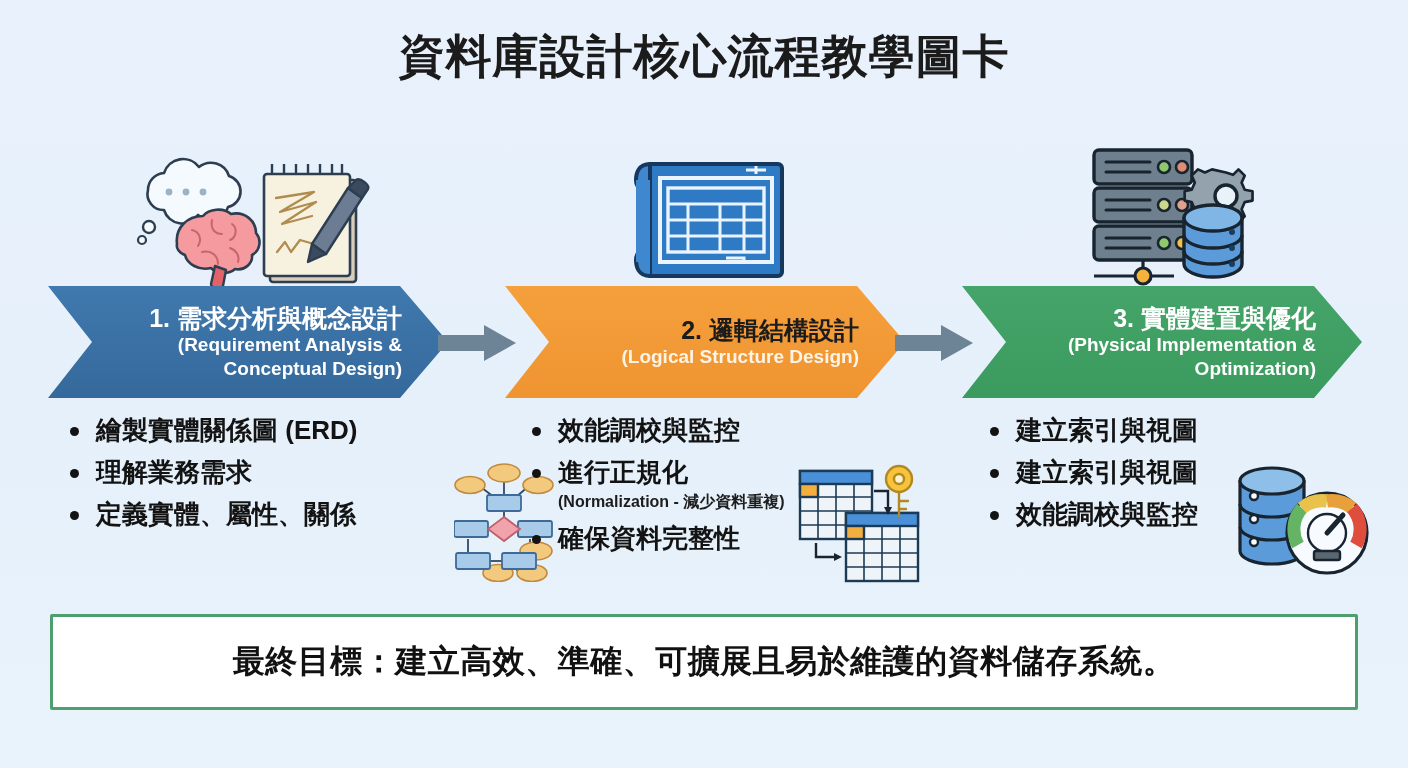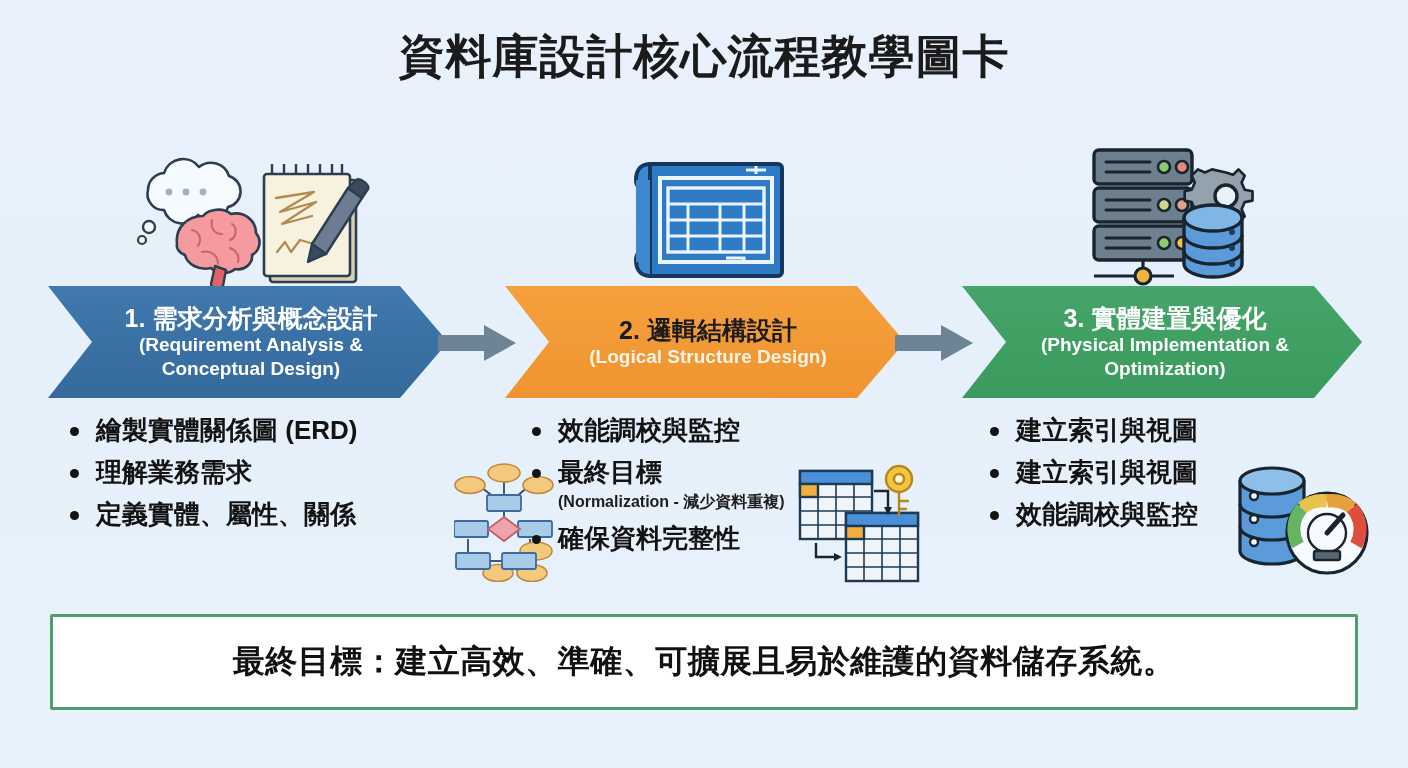--- a/index.html
+++ b/index.html
@@ -47,21 +47,21 @@
   .icon-1 { left: 120px; top: 8px;  width: 250px; height: 140px; }
   .icon-2 { left: 620px; top: 10px; width: 180px; height: 140px; }
   .icon-3 { left: 1080px; top: 0px; width: 190px; height: 148px; }
 
   
   .chev {
     position: absolute;
     height: 112px;
     display: flex;
     flex-direction: column;
-    align-items: center;
+    align-items: flex-end;
     justify-content: center;
     box-sizing: border-box;
     padding: 0 46px 0 52px;
     text-align: center;
   }
   .chev .zh {
     font-size: 25px;
     font-weight: 700;
     line-height: 1.12;
     white-space: nowrap;
@@ -376,21 +376,21 @@
         </g>
         <path d="M50 60 l16 12 l-16 12 l-16 -12 z" fill="#f0a3ab" stroke="#c0606c" stroke-width="1.8"></path>
       </svg>
     </div>
   </div>
 
   <div class="col col-2">
     <ul class="bullets">
       <li><span>效能調校與監控</span></li>
       <li>
-        <span>最終目標</span>
+        <span>進行正規化</span>
         <span class="sub">(Normalization - 減少資料重複)</span>
       </li>
       <li><span>確保資料完整性</span></li>
     </ul>
 
     <div class="inline-icon norm-icon">
       <svg viewBox="0 0 125 125" width="125" height="125">
 
         <g stroke="#1b3a56" stroke-width="2.4">
           <rect x="4" y="12" width="72" height="68" fill="#eef4f8"></rect>

